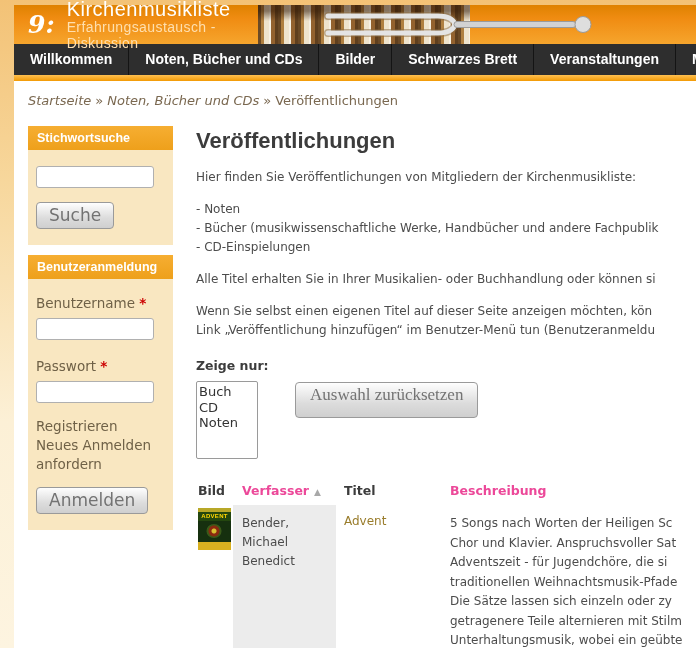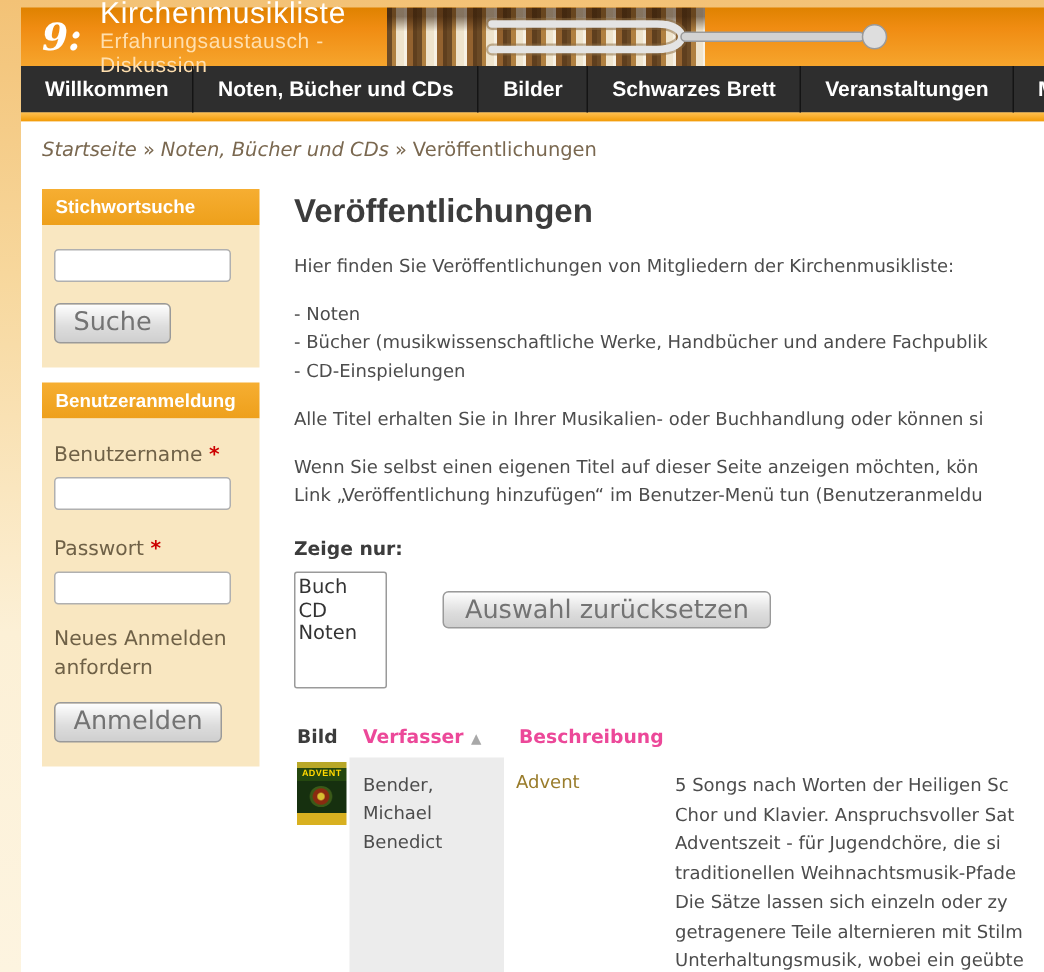--- a/index.html
+++ b/index.html
@@ -61,21 +61,21 @@
 
   
   .main { flex:1; min-width:0; font-size:12px; color:#4c4c4c; }
   h1.page-title { font-family:"Liberation Sans", sans-serif; font-size:22px; color:#3c3c3c; margin:2px 0 14px; }
   .para { line-height:19px; margin-bottom:13px; white-space:nowrap; }
   .list-block { line-height:19px; margin-bottom:13px; }
   .list-line { white-space:nowrap; }
   .filter-label { font-weight:bold; color:#3c3c3c; margin:18px 0 8px; font-size:12.5px; }
   .filter-row { display:flex; align-items:flex-start; margin-bottom:20px; }
   select.type-select { width:62px; height:78px; border:1px solid #9a9a9a; font-size:13px; font-family:"DejaVu Sans", sans-serif; color:#333; padding:2px; }
-  .reset-btn { margin-left:37px; margin-top:13px; padding:2px 14px 1px; }
+  .reset-btn { margin-left:37px; margin-top:1px; padding:2px 14px 12px;font-family:Liberation Serif, serif; }
 
   
   .pub-table { margin-top:4px; }
   .t-row { display:flex; align-items:stretch; }
   .t-head { margin-bottom:3px; }
   .c1 { width:37px; padding-left:2px; flex:none; }
   .c2 { width:103px; padding-left:9px; flex:none; }
   .c3 { width:104px; padding-left:8px; flex:none; }
   .c4 { flex:1; min-width:0; padding-left:10px; }
   .th { font-weight:bold; font-size:12.5px; padding-top:4px; padding-bottom:4px; color:#3c3c3c; }
@@ -155,20 +155,21 @@
         </div>
 
         <div class="block">
           <div class="block-header">Benutzeranmeldung</div>
           <div class="block-body">
             <div class="field-label"><span>Benutzername</span> <span class="req">*</span></div>
             <input class="mb18" type="text" value="" style="">
             <div class="field-label"><span>Passwort</span> <span class="req">*</span></div>
             <input type="password" value="" style="">
             <div class="login-links">
+              <div><a>Registrieren</a></div>
               <div><a>Neues Anmelden anfordern</a></div>
             </div>
             <div><button class="btn login-btn">Anmelden</button></div>
           </div>
         </div>
 
       </div>
 
       <div class="main">
         <h1 class="page-title">Veröffentlichungen</h1>
@@ -196,20 +197,21 @@
             <option>CD</option>
             <option>Noten</option>
           </select>
           <button class="btn reset-btn">Auswahl zurücksetzen</button>
         </div>
 
         <div class="pub-table">
           <div class="t-row t-head">
             <div class="th c1">Bild</div>
             <div class="th c2"><a>Verfasser</a><span class="sort-icon">▲</span></div>
+            <div class="th c3">Titel</div>
             <div class="th c4"><a>Beschreibung</a></div>
           </div>
 
           <div class="t-row t-data">
             <div class="c1">
               <div class="cover">
                 <span class="cover-text">ADVENT</span>
                 <span class="wreath"></span>
               </div>
             </div>

